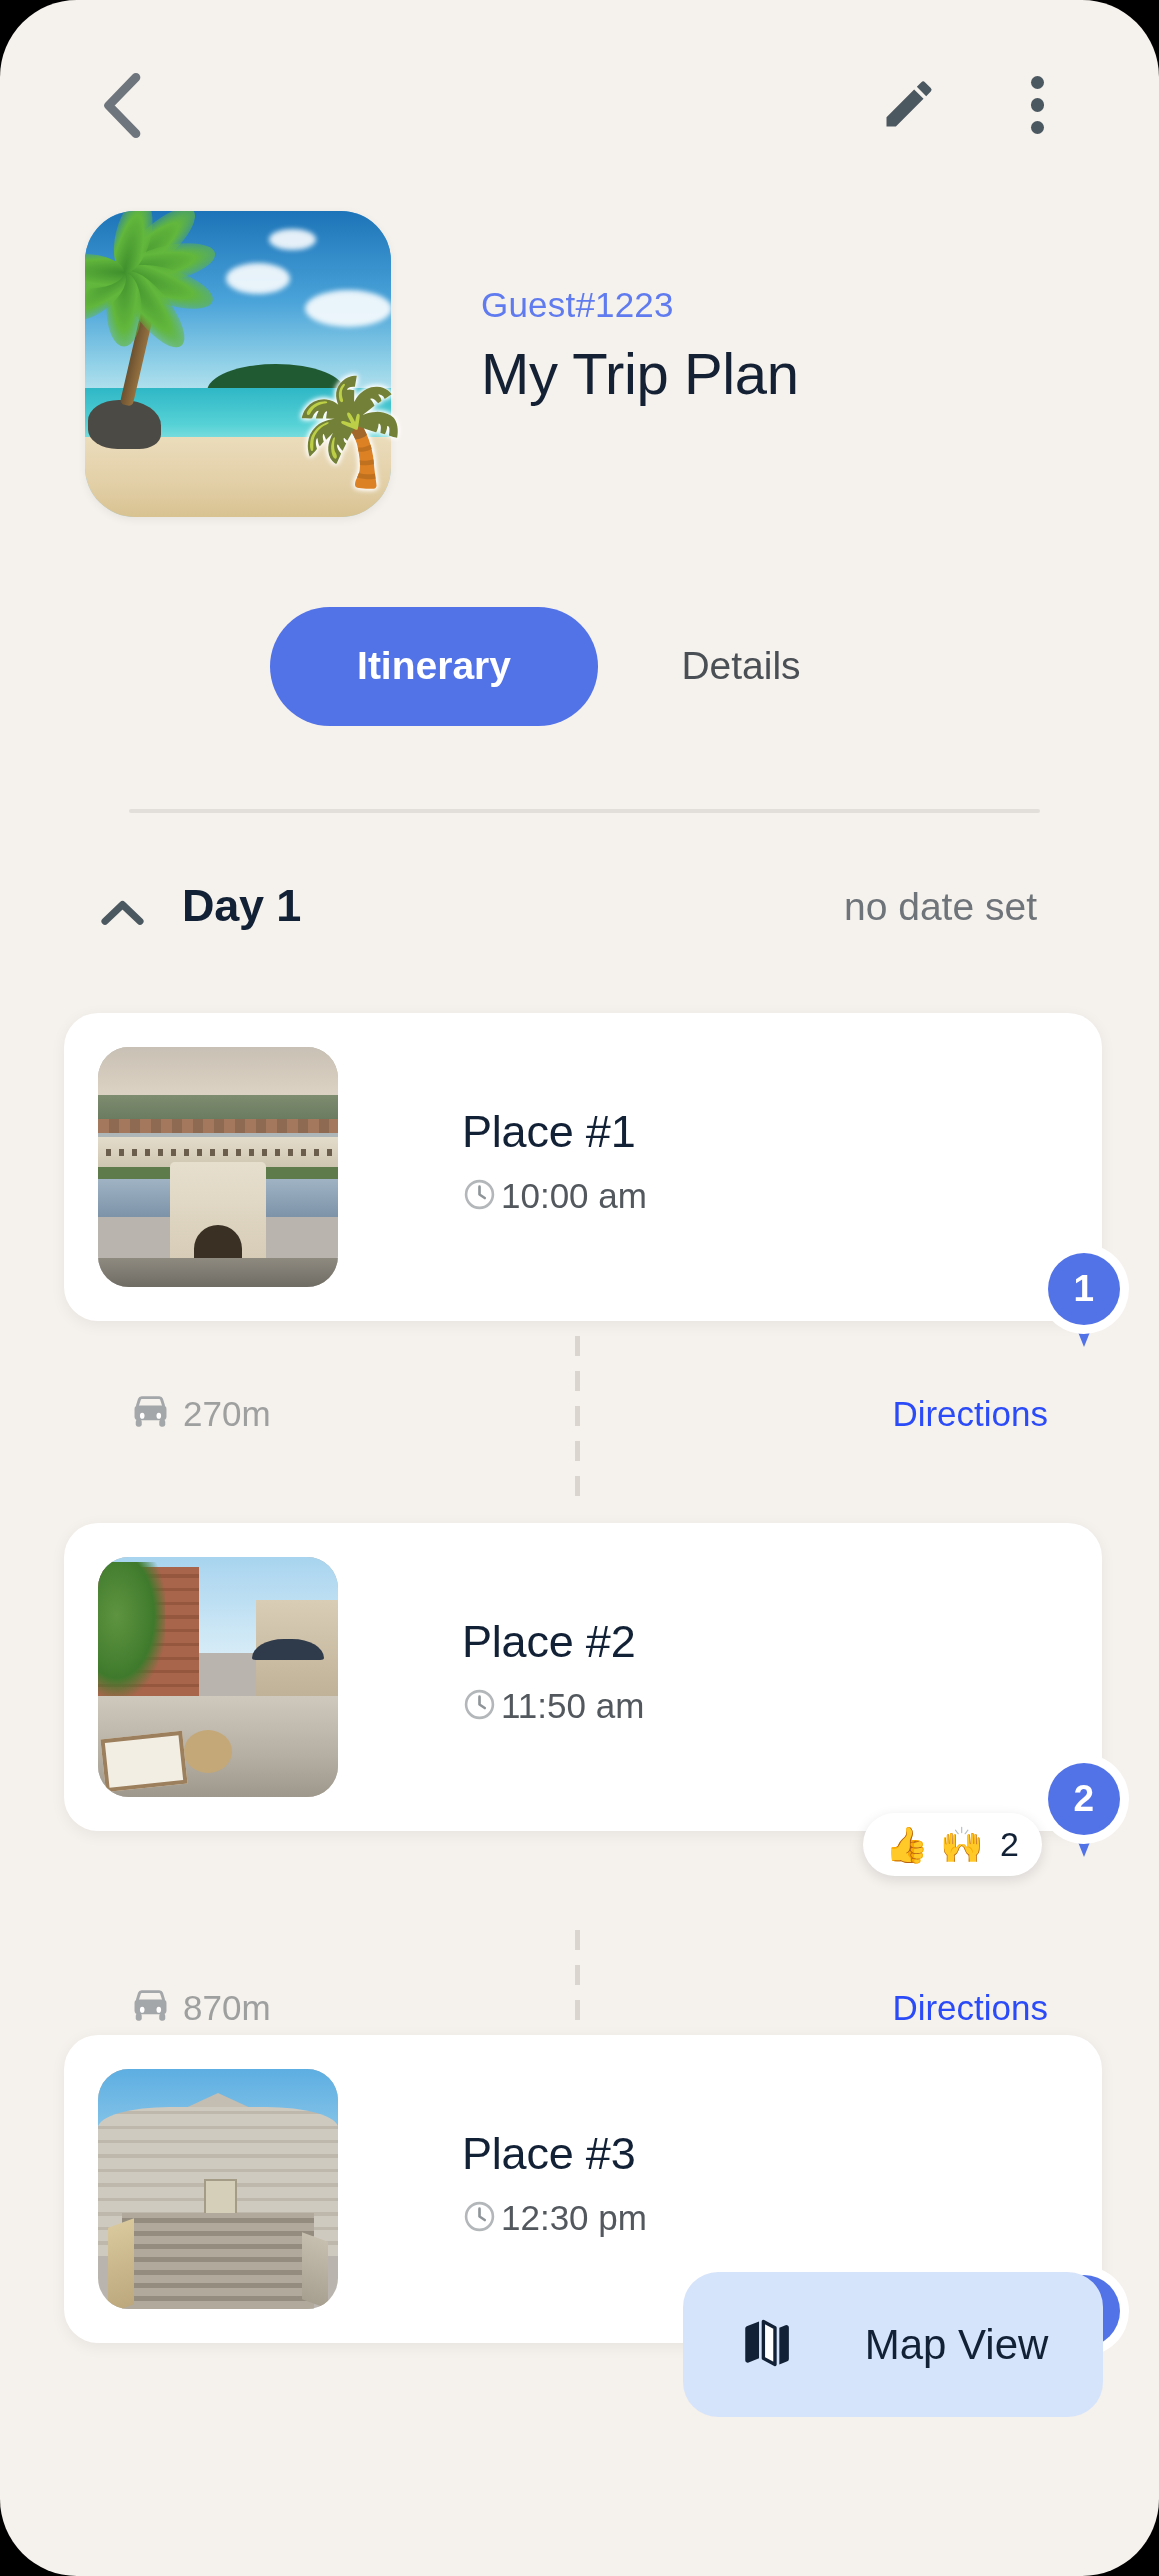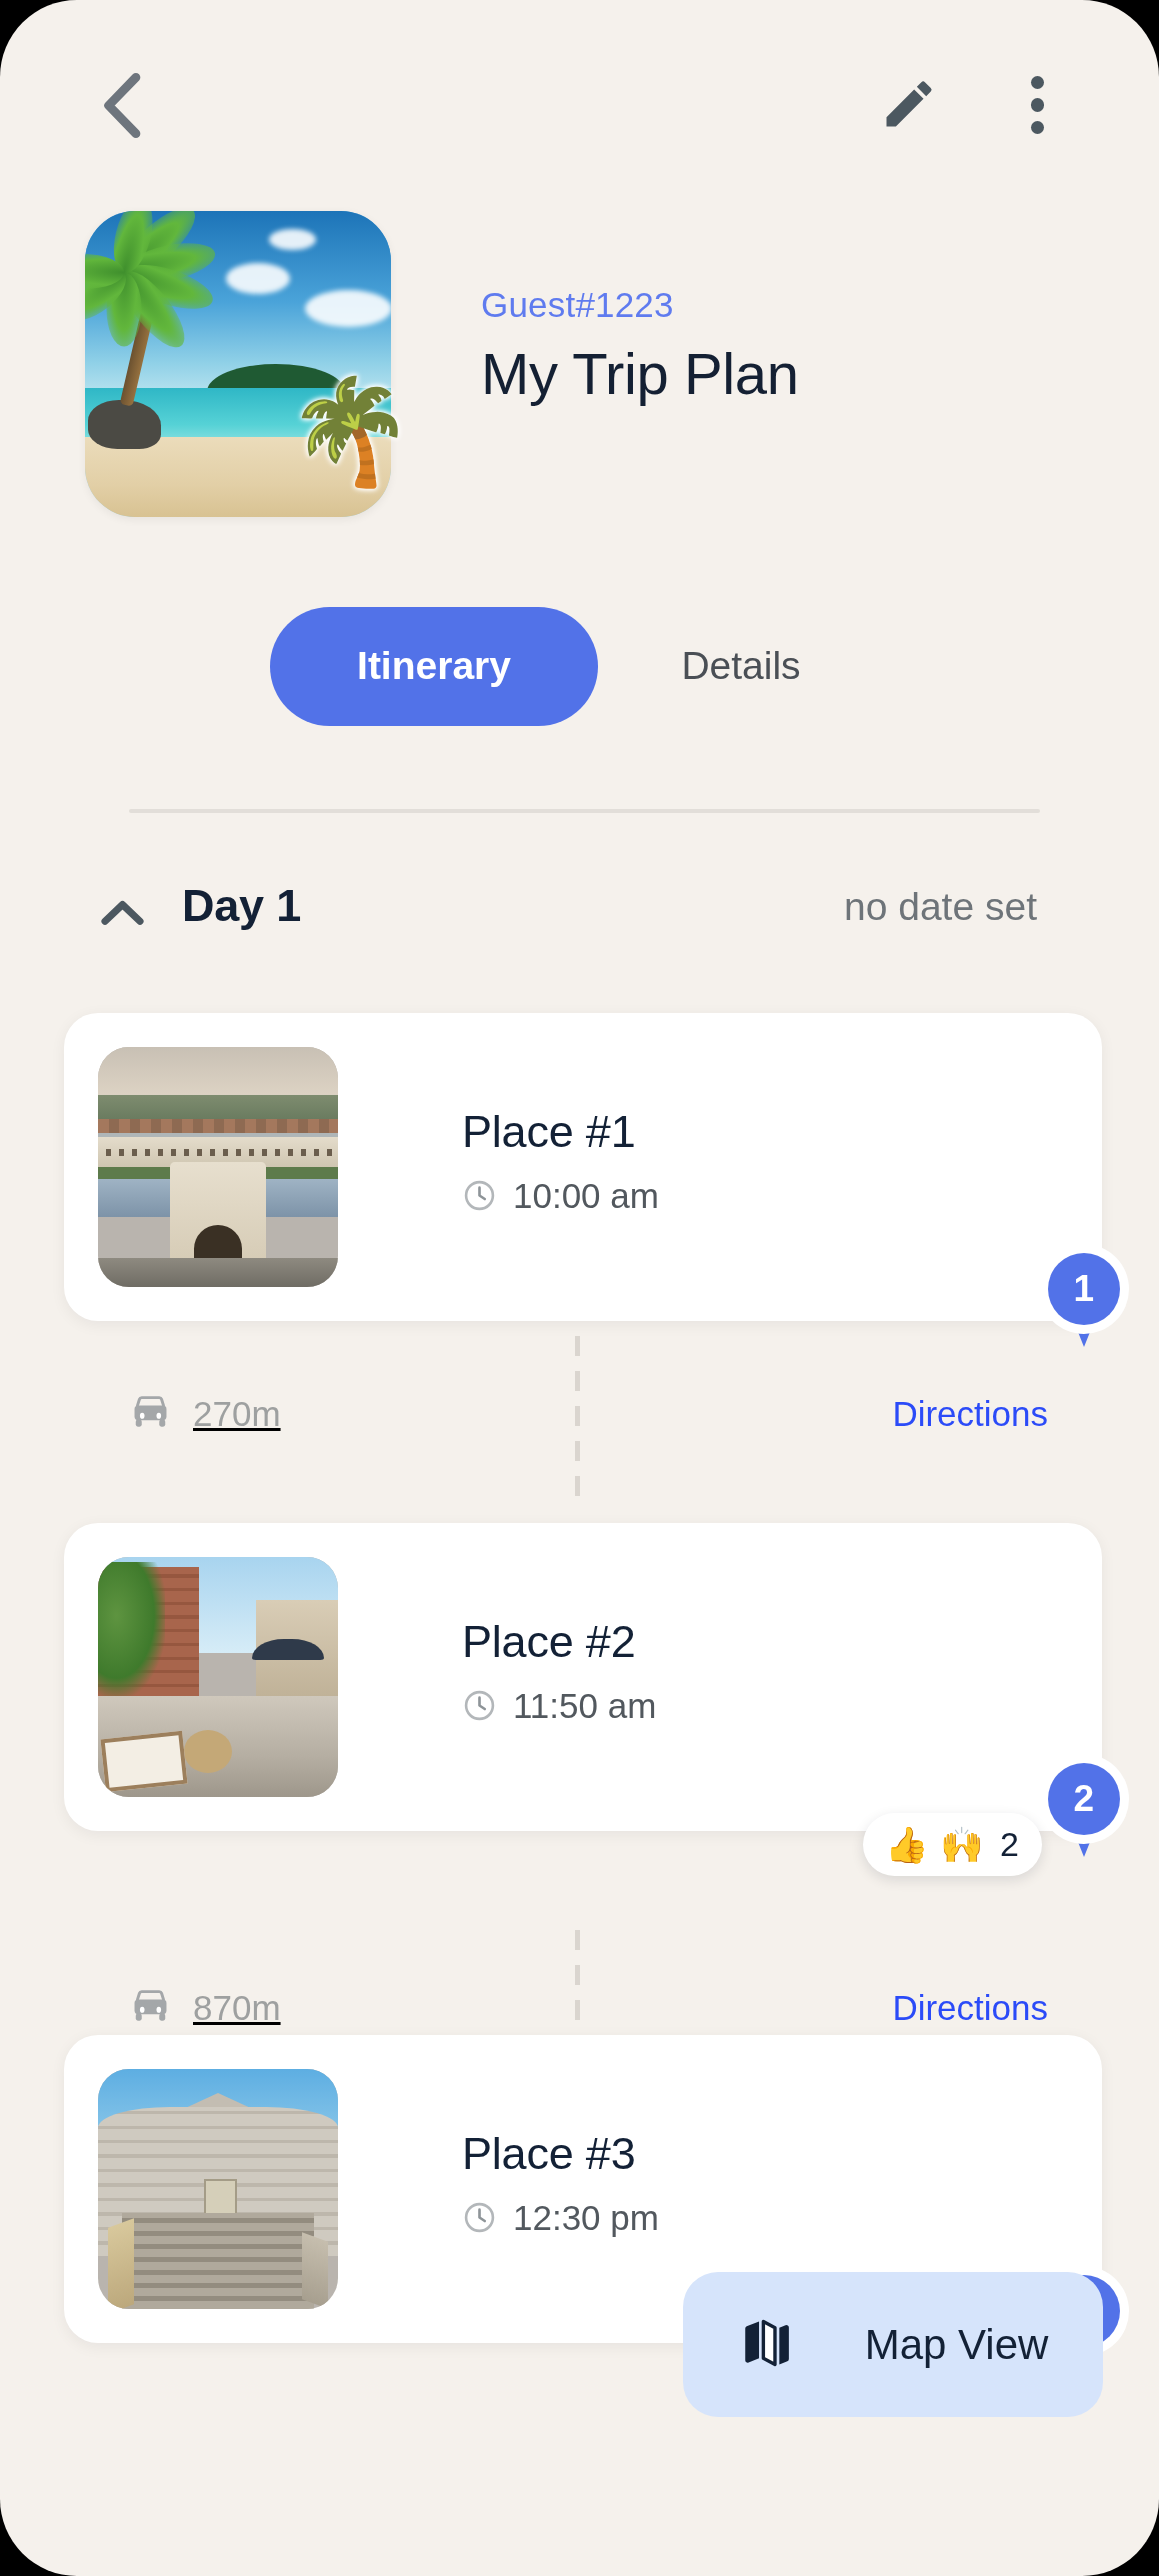--- a/index.html
+++ b/index.html
@@ -351,21 +351,21 @@
     position: absolute;
     left: 398px; top: 93px;
   }
   .place-name {
     font-size: 45px;
     color: #132136;
     letter-spacing: -0.2px;
     margin-bottom: 17.7px;
   }
   .place-time-row {
-    display: flex; align-items: flex-end; gap: 16px;
+    display: flex; align-items: center; gap: 4px;
   }
   .place-time {
     font-size: 35px;
     color: #52585E;
   }
 
   
   .transit-row {
     position: absolute;
     left: 0;
@@ -379,21 +379,21 @@
     position: absolute;
     left: 575px; top: 0;
     width: 4.8px; height: 161px;
     background-image: linear-gradient(#DAD5CF 58%, rgba(0,0,0,0) 0%);
     background-size: 4.8px 35px;
     background-repeat: repeat-y;
   }
   .transit-left {
     position: absolute;
     left: 129px; top: 58px;
-    display: flex; align-items: center; gap: 21px; text-decoration: underline;
+    display: flex; align-items: center; gap: 11px;
   }
   .transit-dist {
     font-size: 35px;
     color: #9EA0A0;
   }
   .directions-link {
     position: absolute;
     right: 111px; top: 58px;
     font-size: 35px;
     color: #2B4BF8;

